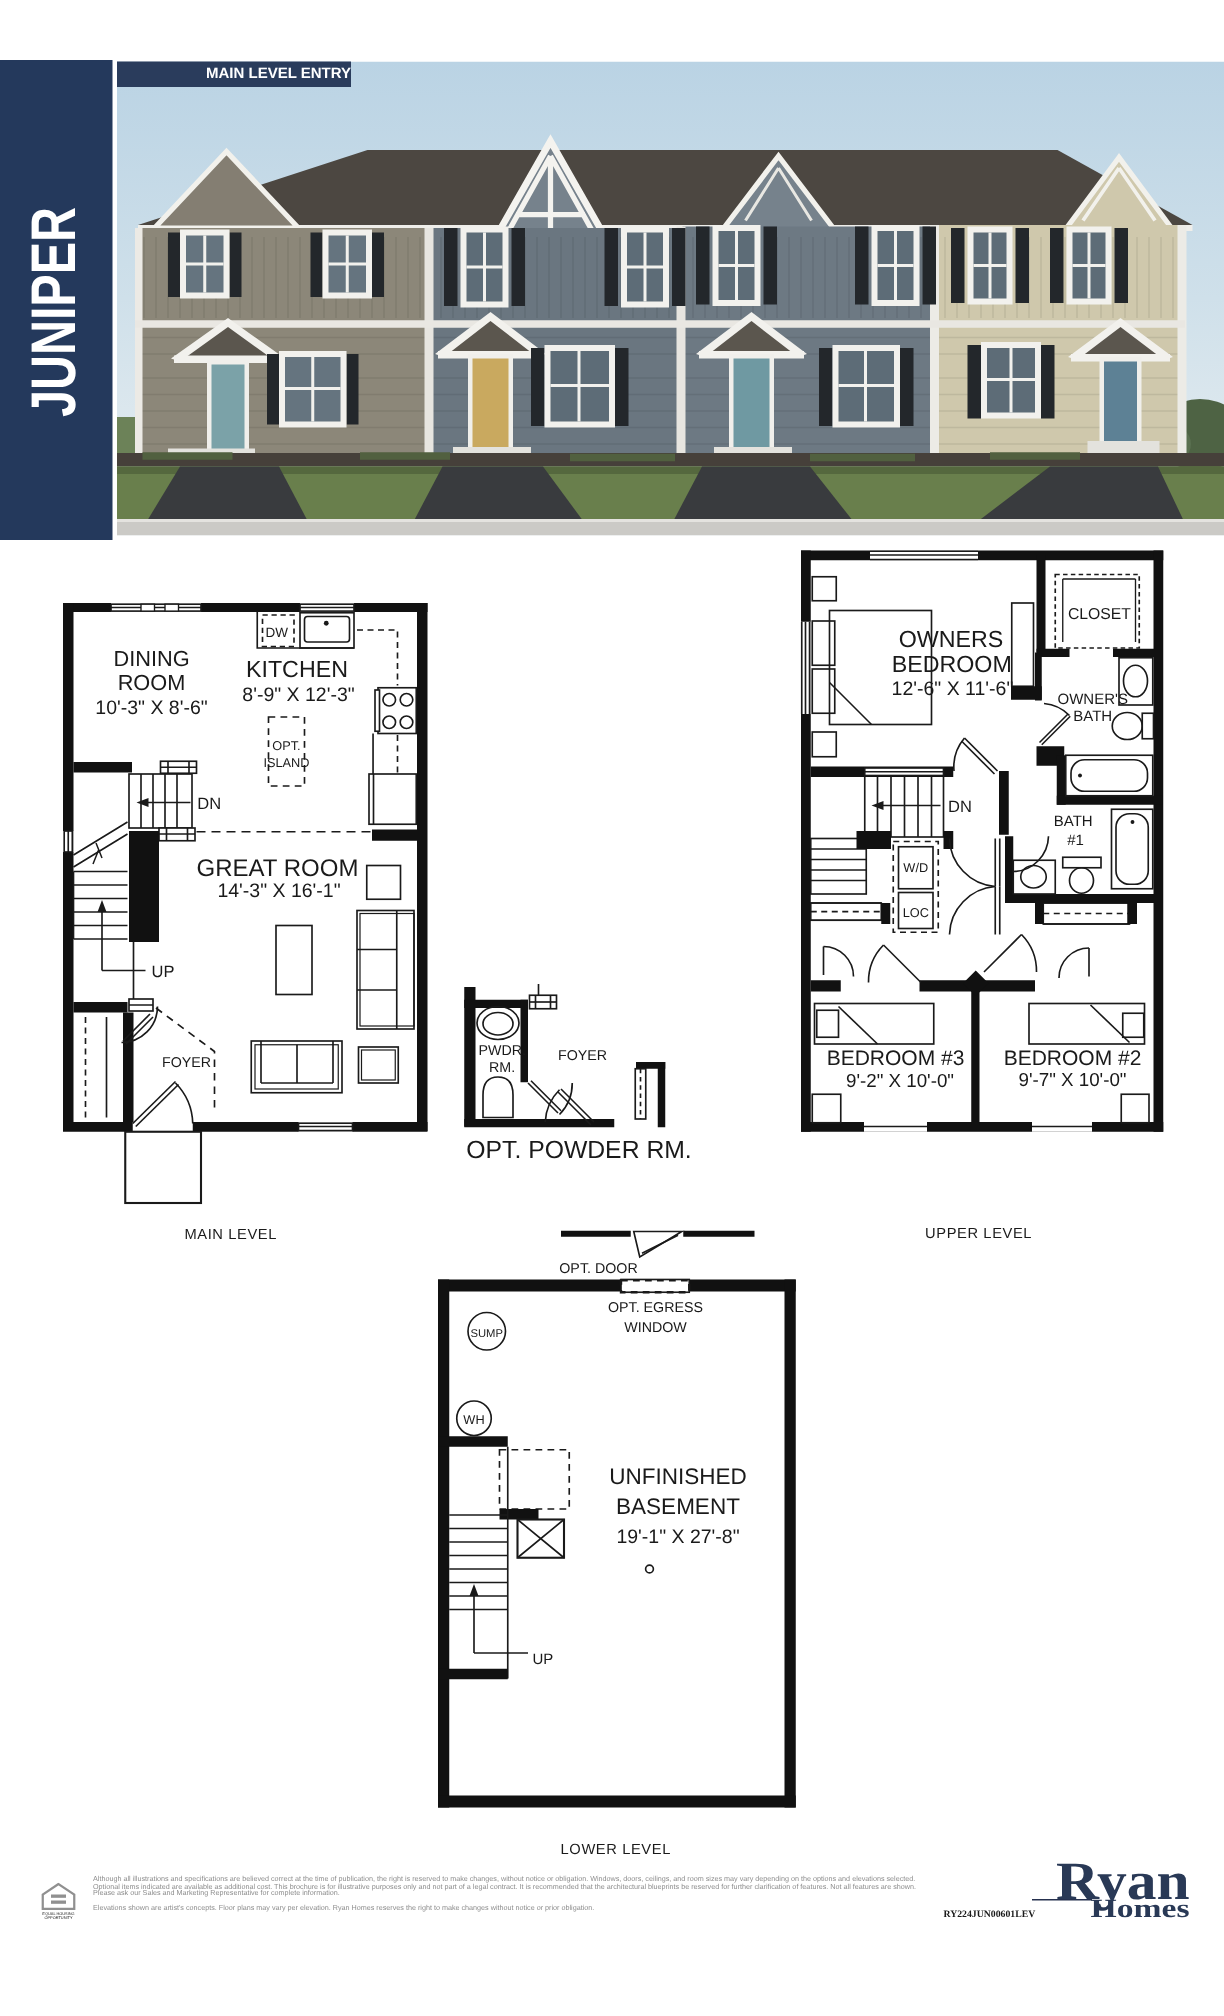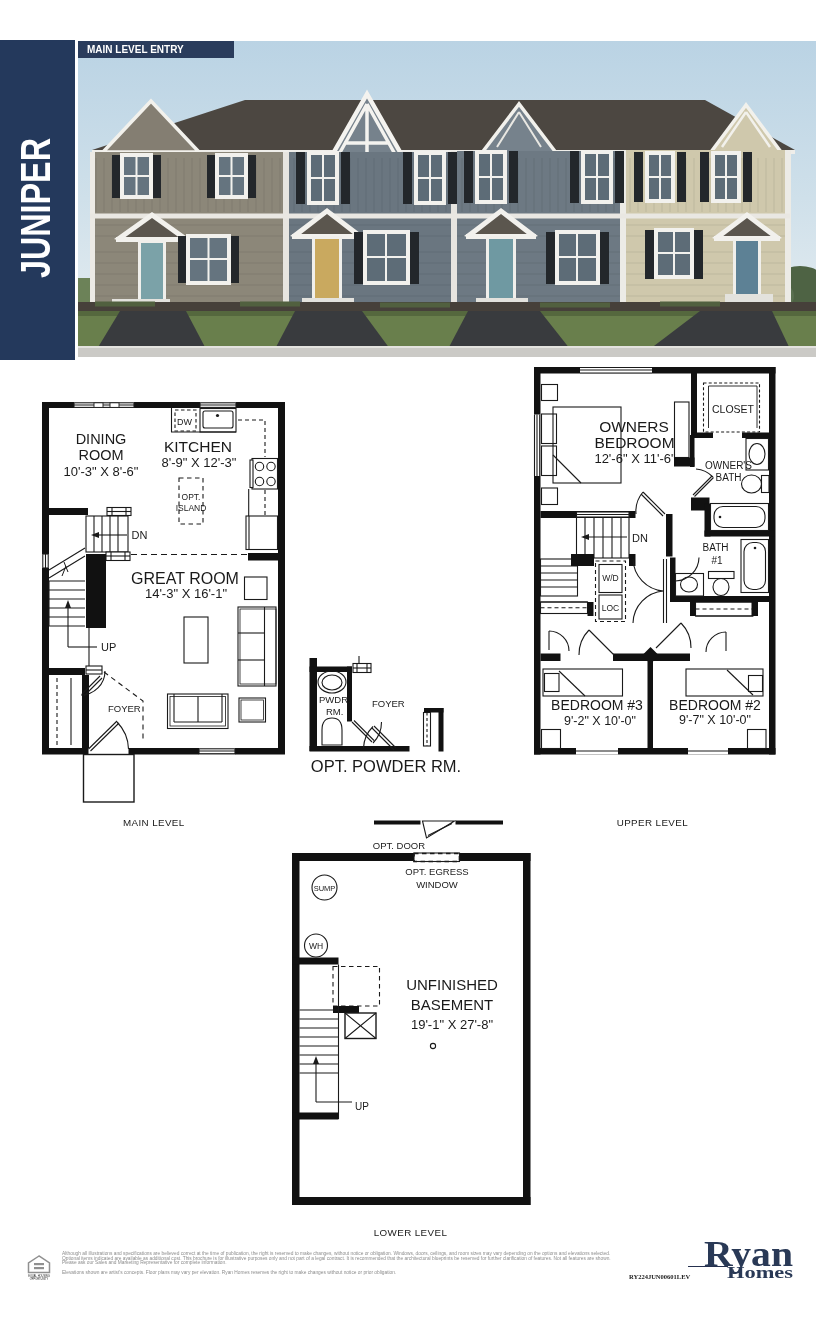--- a/index.html
+++ b/index.html
@@ -187,21 +187,21 @@
 
 <polygon points="120,311 186,311 206,349 97,349" fill="#393b3e"></polygon>
 <polygon points="295,311 362,311 390,349 275,349" fill="#393b3e"></polygon>
 <polygon points="468,311 540,311 570,349 448,349" fill="#393b3e"></polygon>
 <polygon points="700,311 772,311 790,349 650,349" fill="#393b3e"></polygon>
 
 <rect x="78" y="346" width="738" height="2" fill="#e4e3df"></rect>
 <rect x="78" y="348" width="738" height="9" fill="#cbcac6"></rect>
 </svg>
 
-<div class="abs" style="left:78px;top:41px;width:156px;height:17px;background:#2a3c5c;color:#fff;font-weight:bold;font-size:10px;line-height:17px;padding-left:9px;box-sizing:border-box;">MAIN LEVEL ENTRY</div>
+<div class="abs" style="left:78px;top:41px;width:156px;height:17px;background:#2a3c5c;color:#fff;font-weight:bold;font-size:10px;line-height:17px;padding-left:9px;box-sizing:border-box;text-align:right;">MAIN LEVEL ENTRY</div>
 
 <svg class="abs" style="left:35px;top:395px;" width="260" height="440" viewBox="35 395 260 440">
 <g stroke="#1a1a1a" stroke-width="1.1" fill="none">
 
 <g fill="#111" stroke="none">
 <rect x="42" y="402" width="243" height="6"></rect>
 <rect x="42" y="402" width="7" height="352"></rect>
 <rect x="278" y="402" width="7" height="352"></rect>
 <rect x="42" y="748" width="243" height="6.5"></rect>
 </g>

